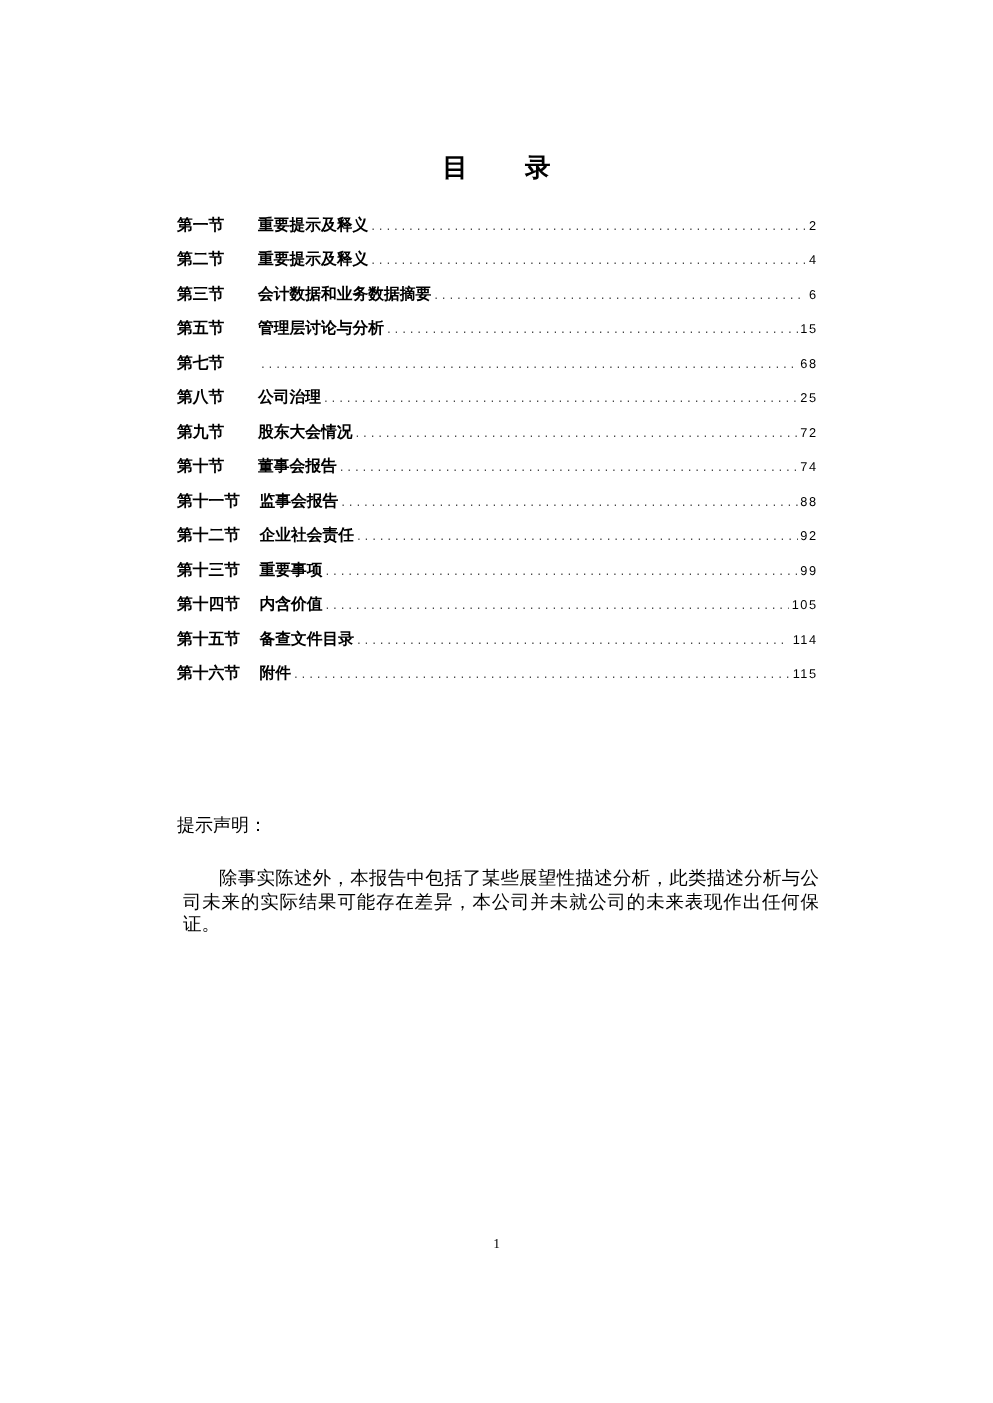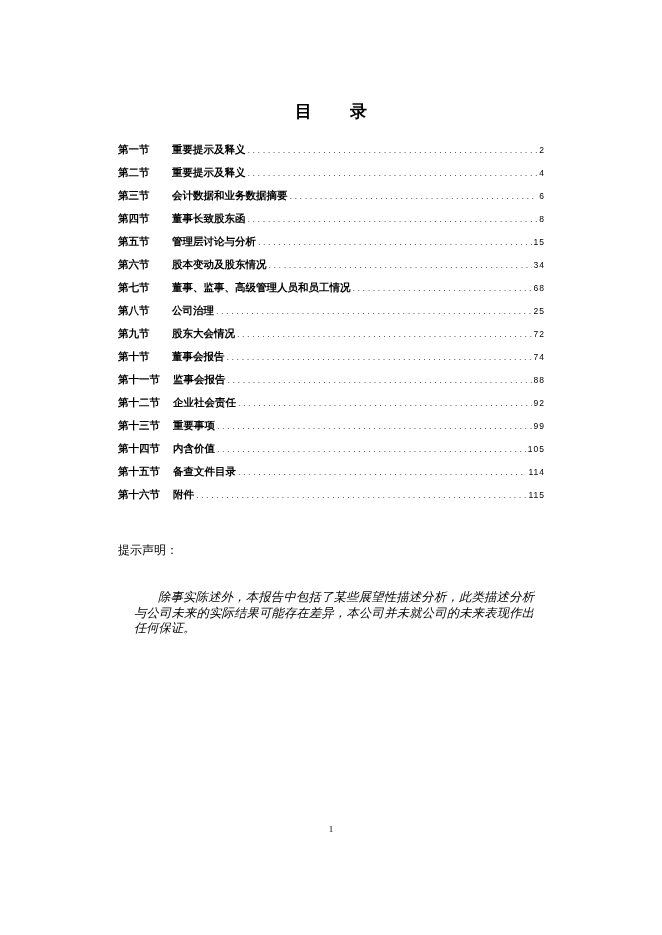--- a/index.html
+++ b/index.html
@@ -16,21 +16,21 @@
     .toc-label { flex: 0 0 auto; white-space: nowrap; }
     .toc-dots { flex: 1 1 auto; overflow: hidden; white-space: nowrap; margin: 0 2px;
                 font-weight: normal; color: #444; letter-spacing: 2.5px; font-size: 8px; }
     .toc-dots::before { content: "........................................................................................................................................................................"; }
     .toc-page { flex: 0 0 auto; font-weight: normal; font-size: 8.5px; letter-spacing: 1px;
                 font-family: "Liberation Sans Narrow", "Liberation Sans", sans-serif; }
     .notice-head { position: absolute; left: 118px; top: 542px; font-size: 12px; font-weight: normal;
                    font-family: "DejaVu Sans", "Liberation Sans", sans-serif; }
     .notice-body { position: absolute; left: 118px; top: 574px; width: 432px; font-size: 12.3px;
                    line-height: 15.5px; text-align: justify; }
-    .notice-body p { margin: 16px; text-indent: 24px; font-style: italic; }
+    .notice-body p { margin: 4px; text-indent: 24px; }
     .page-number { position: absolute; top: 824px; left: 0; width: 662px; text-align: center;
                    font-size: 9px; font-family: "Liberation Serif", serif; }
   </style>
 </head>
 <body>
 
 <div class="page">
   <div class="title">目 录</div>
 
   <div class="toc">
@@ -46,40 +46,27 @@
       <span class="toc-dots"></span>
       <span class="toc-page">4</span>
     </div>
     <div class="toc-row">
       <span class="toc-num">第三节</span>
       <span class="toc-label">会计数据和业务数据摘要</span>
       <span class="toc-dots"></span>
       <span class="toc-page">6</span>
     </div>
     <div class="toc-row">
-      <span class="toc-num">第四节</span>
-      <span class="toc-label">董事长致股东函</span>
-      <span class="toc-dots"></span>
-      <span class="toc-page">8</span>
-    </div>
-    <div class="toc-row">
       <span class="toc-num">第五节</span>
       <span class="toc-label">管理层讨论与分析</span>
       <span class="toc-dots"></span>
       <span class="toc-page">15</span>
     </div>
     <div class="toc-row">
-      <span class="toc-num">第六节</span>
-      <span class="toc-label">股本变动及股东情况</span>
-      <span class="toc-dots"></span>
-      <span class="toc-page">34</span>
-    </div>
-    <div class="toc-row">
       <span class="toc-num">第七节</span>
-      <span class="toc-label">董事、监事、高级管理人员和员工情况</span>
       <span class="toc-dots"></span>
       <span class="toc-page">68</span>
     </div>
     <div class="toc-row">
       <span class="toc-num">第八节</span>
       <span class="toc-label">公司治理</span>
       <span class="toc-dots"></span>
       <span class="toc-page">25</span>
     </div>
     <div class="toc-row">

